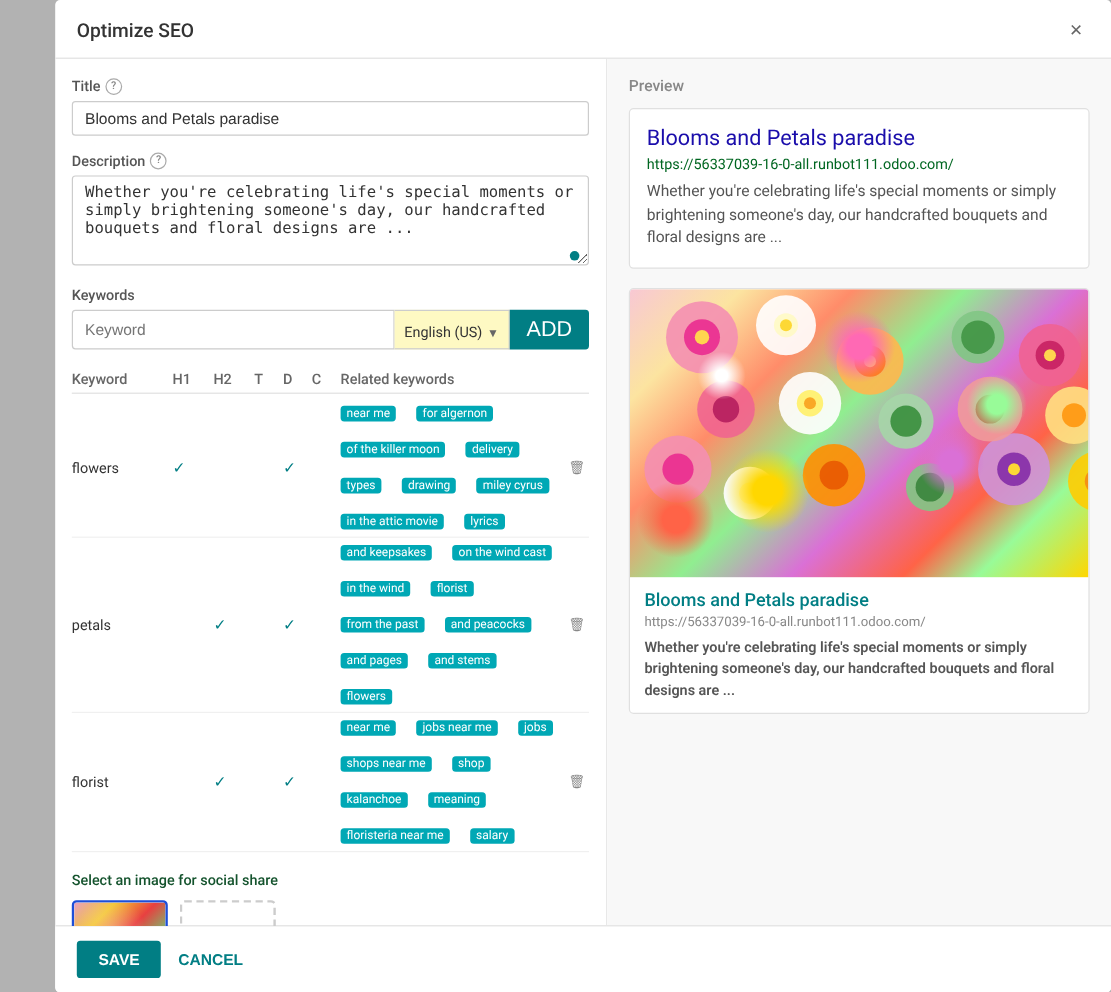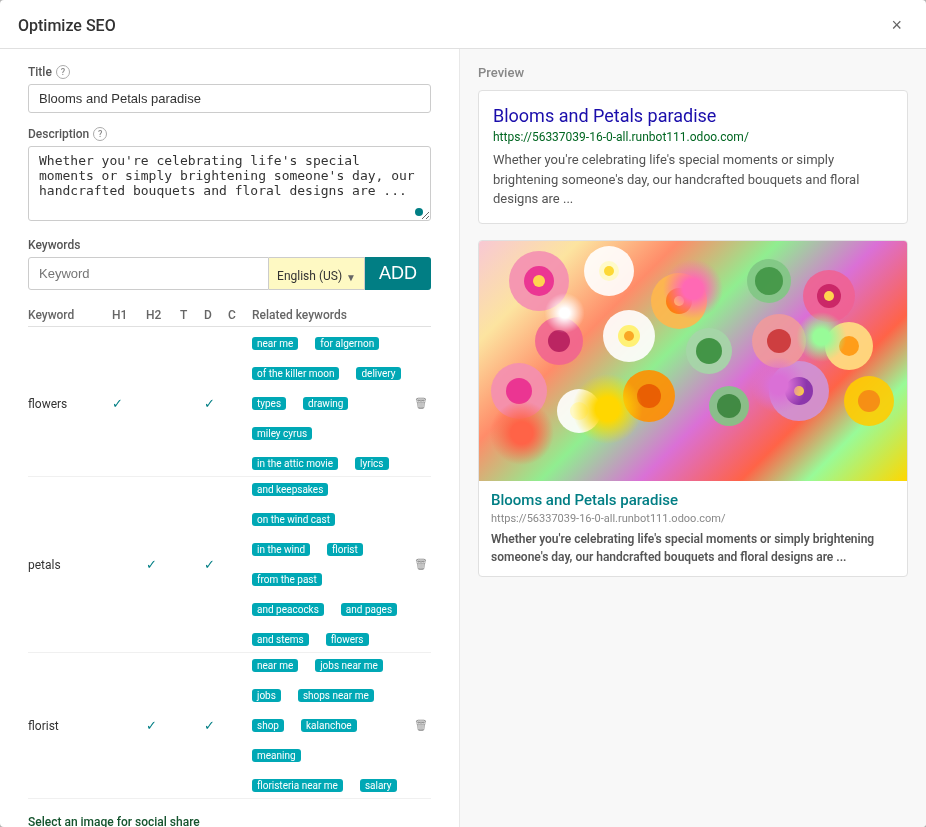--- a/index.html
+++ b/index.html
@@ -1,26 +1,26 @@
 <!DOCTYPE html>
 <html><head>
   <meta charset="utf-8">
   <style>
     * { box-sizing: border-box; margin: 0; padding: 0; }
     body { font-family: -apple-system, BlinkMacSystemFont, 'Segoe UI', Roboto, sans-serif; font-size: 13px; background: #fff; }
 
     .modal-overlay { position: fixed; inset: 0; background: rgba(0,0,0,0.3); display: flex; align-items: center; justify-content: center; }
-    .modal { background: #fff; width: 926px; height: 827px; border-radius: 4px; display: flex; flex-direction: column; position: relative; overflow: hidden; }
+    .modal { background: #fff; width: 926px; height: 827px; border-radius: 4px; display: flex; flex-direction: column; position: relative; overflow: hidden; margin-left: 46px; }
 
     .modal-header { display: flex; justify-content: space-between; align-items: center; padding: 14px 18px 12px; border-bottom: 1px solid #e0e0e0; }
     .modal-title { font-size: 16px; font-weight: 500; color: #333; }
     .close-btn { background: none; border: none; cursor: pointer; font-size: 18px; color: #666; line-height: 1; padding: 2px 6px; }
 
     .modal-body { display: flex; flex: 1; overflow: hidden; }
-    .left-panel { flex: 0 0 460px; padding: 16px 28px; overflow-y: auto; border-right: 1px solid #e8e8e8; }
+    .left-panel { flex: 0 0 460px; padding: 16px 14px; overflow-y: auto; border-right: 1px solid #e8e8e8; }
     .right-panel { flex: 1; padding: 16px 18px; overflow-y: auto; background: #f8f8f8; }
 
     .field-group { margin-bottom: 14px; }
     .field-label { font-size: 12px; font-weight: 500; color: #555; margin-bottom: 5px; display: flex; align-items: center; gap: 4px; }
     .help-icon { display: inline-flex; align-items: center; justify-content: center; width: 14px; height: 14px; border-radius: 50%; border: 1px solid #aaa; font-size: 9px; color: #888; cursor: help; }
 
     .text-input { width: 100%; border: 1px solid #ccc; border-radius: 3px; padding: 6px 10px; font-size: 13px; color: #333; outline: none; }
 
     .textarea-input { width: 100%; border: 1px solid #ccc; border-radius: 3px; padding: 6px 10px; font-size: 13px; color: #333; height: 75px; resize: vertical; outline: none; position: relative; }
     .textarea-wrapper { position: relative; }
@@ -283,15 +283,19 @@
           <div class="social-preview-info">
             <div class="social-preview-title">Blooms and Petals paradise</div>
             <div class="social-preview-url">https://56337039-16-0-all.runbot111.odoo.com/</div>
             <div class="social-preview-desc">Whether you're celebrating life's special moments or simply brightening someone's day, our handcrafted bouquets and floral designs are ...</div>
           </div>
         </div>
       </div>
 
     </div>
 
+    <div class="modal-footer">
+      <button class="save-btn">SAVE</button>
+      <button class="cancel-btn">CANCEL</button>
+    </div>
 
   </div>
 </div>
 
 </body></html>

